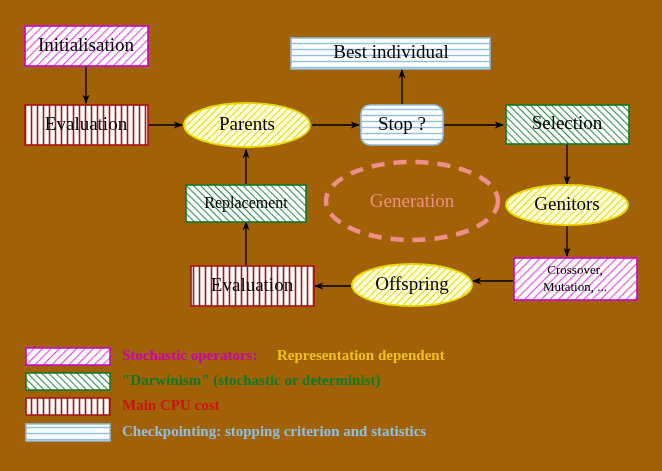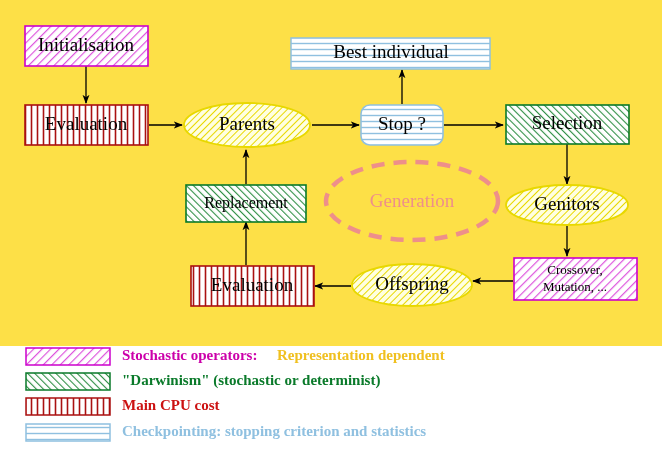--- a/index.html
+++ b/index.html
@@ -9,22 +9,22 @@
   }
   body {
     width: 662px;
     height: 471px;
     overflow: hidden;
     font-family: "Liberation Serif", "DejaVu Serif", serif;
   }
   #canvas {
     position: relative;
     width: 662px;
-    height: 346px;
-    background: #fde047;
+    height: 471px;
+    background: #a16207;
   }
   svg#diagram {
     position: absolute;
     left: 0;
     top: 0;
     width: 662px;
     height: 471px;
   }
   .node-label {
     font-family: "Liberation Serif", "DejaVu Serif", serif;

